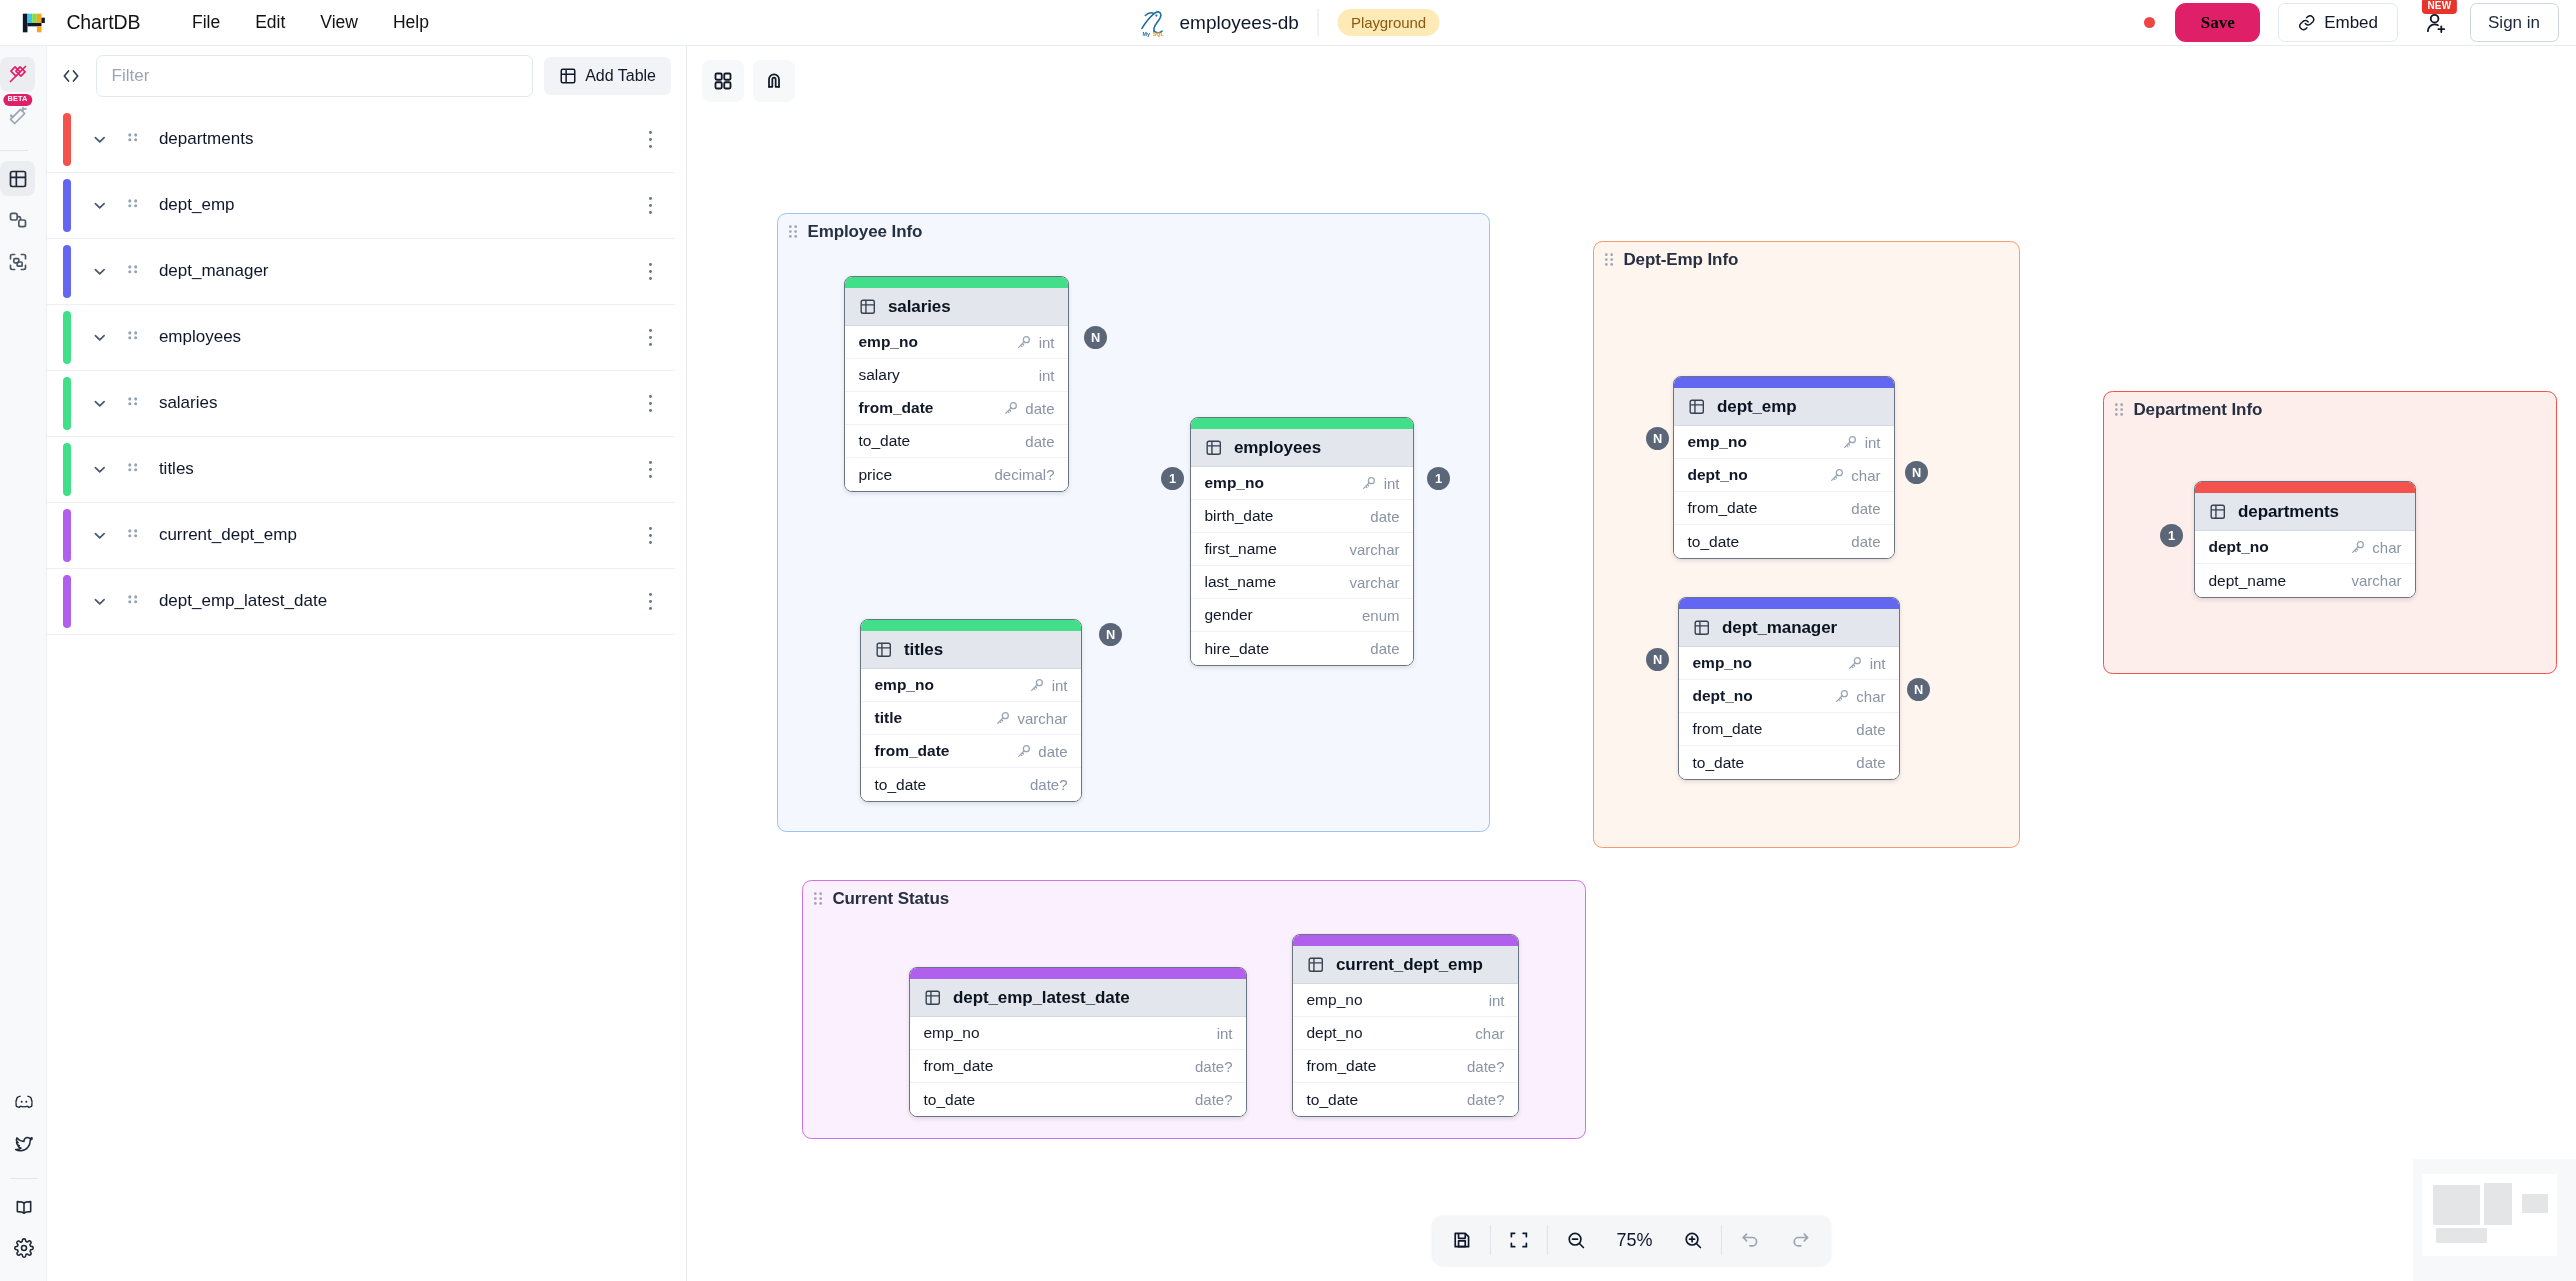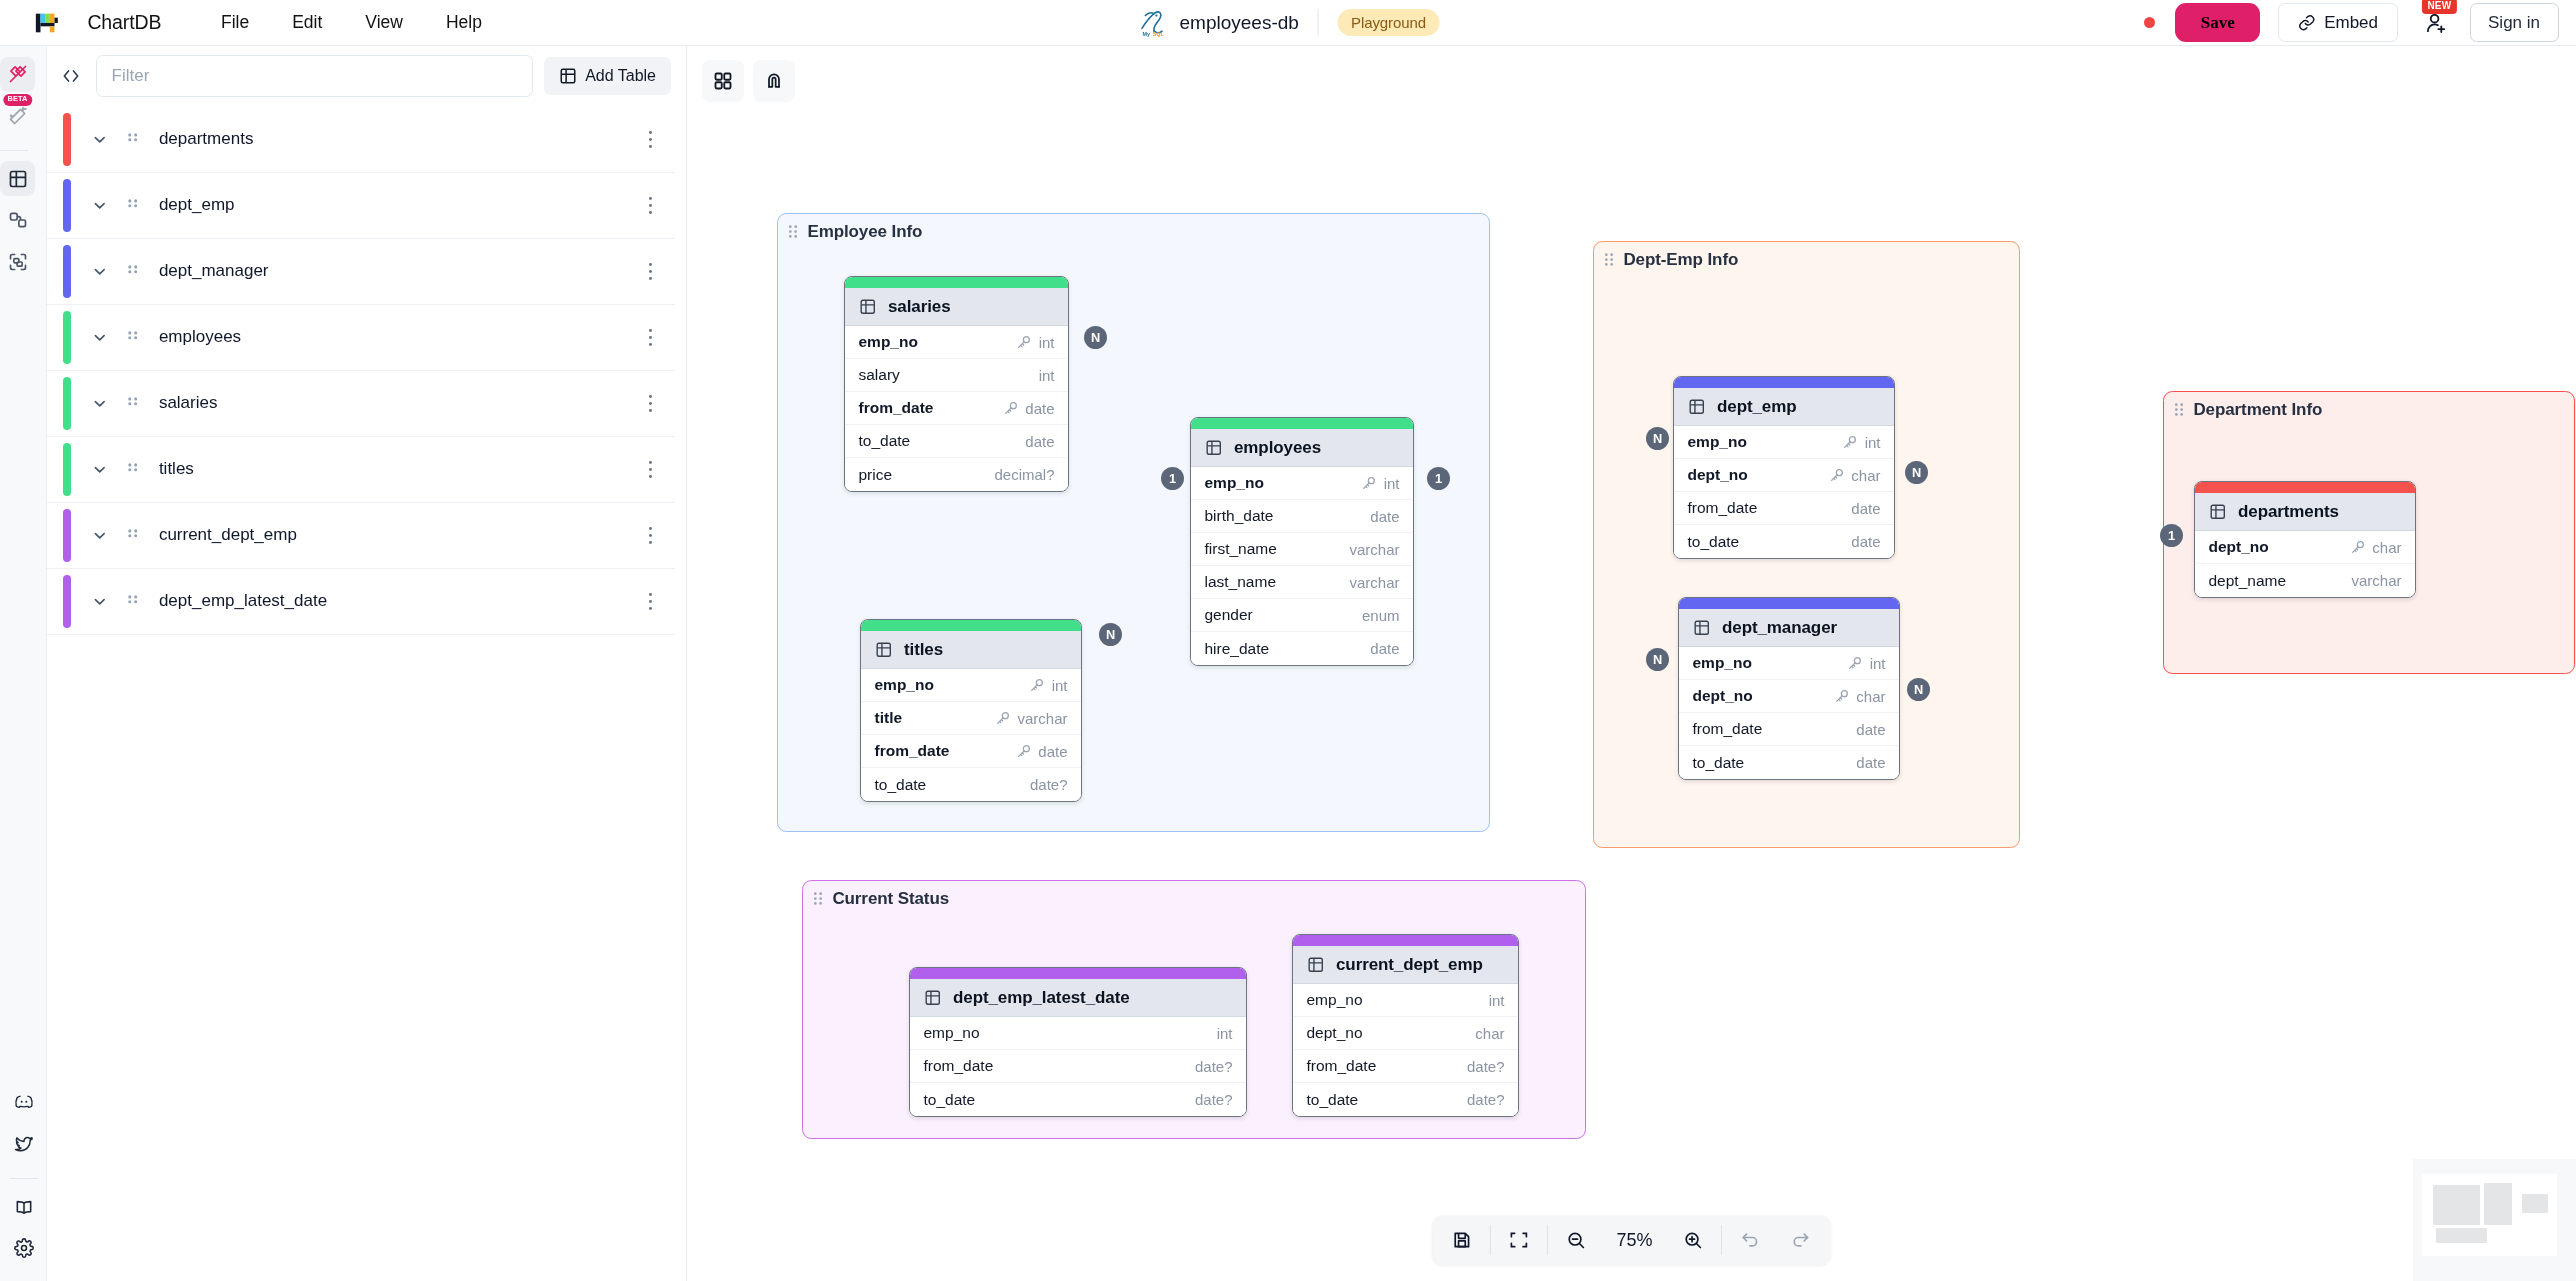--- a/index.html
+++ b/index.html
@@ -10,21 +10,21 @@
     color: #1e293b;
     -webkit-font-smoothing: antialiased;
   }
   .app { width: 2576px; height: 1282px; display: flex; flex-direction: column; position: relative; }
 
   
   .topbar {
     height: 46px; flex: 0 0 46px; display: flex; align-items: center;
     background: #fff; border-bottom: 0.7px solid #e9edf2; position: relative; z-index: 40;
   }
-  .tb-left { display: flex; align-items: center; padding-left: 35px; gap: 16px; }
+  .tb-left { display: flex; align-items: center; padding-left: 22px; gap: 8px; }
   .logo-mark { width: 27px; height: 24px; display: block; margin-right: 9.4px; }
   .brand { font-size: 19.5px; font-weight: 400; color: #121212; letter-spacing: -0.1px; margin-right: 30px; }
   .menu-item {
     font-size: 17.5px; color: #121212; padding: 5.4px 13.5px; border-radius: 5.4px; cursor: default;
   }
   .tb-center {
     position: absolute; left: 50%; transform: translateX(-50%);
     display: flex; align-items: center; gap: 0;
   }
   .mysql-logo { width: 35px; height: 30px; margin-right: 8px; }
@@ -585,21 +585,21 @@
                   <circle cx="9" cy="3" r="1.5"></circle>
                   <circle cx="3" cy="8.5" r="1.5"></circle>
                   <circle cx="9" cy="8.5" r="1.5"></circle>
                   <circle cx="3" cy="14" r="1.5"></circle>
                   <circle cx="9" cy="14" r="1.5"></circle>
                 </svg>
               </span>
               <span>Dept-Emp Info</span>
             </div>
           </div>
-          <div class="area" style="left: 1476px; top: 345px; width: 412px; height: 283px; border-color: rgb(244, 82, 77); background: rgb(253, 238, 236);">
+          <div class="area" style="left: 1416px; top: 345px; width: 454px; height: 283px; border-color: rgb(244, 82, 77); background: rgb(253, 238, 236);">
             <div class="area-title">
               <span class="area-grip">
                 <svg width="12" height="16" viewBox="0 0 12 18" fill="#9aa4b2">
                   <circle cx="3" cy="3" r="1.5"></circle>
                   <circle cx="9" cy="3" r="1.5"></circle>
                   <circle cx="3" cy="8.5" r="1.5"></circle>
                   <circle cx="9" cy="8.5" r="1.5"></circle>
                   <circle cx="3" cy="14" r="1.5"></circle>
                   <circle cx="9" cy="14" r="1.5"></circle>
                 </svg>

